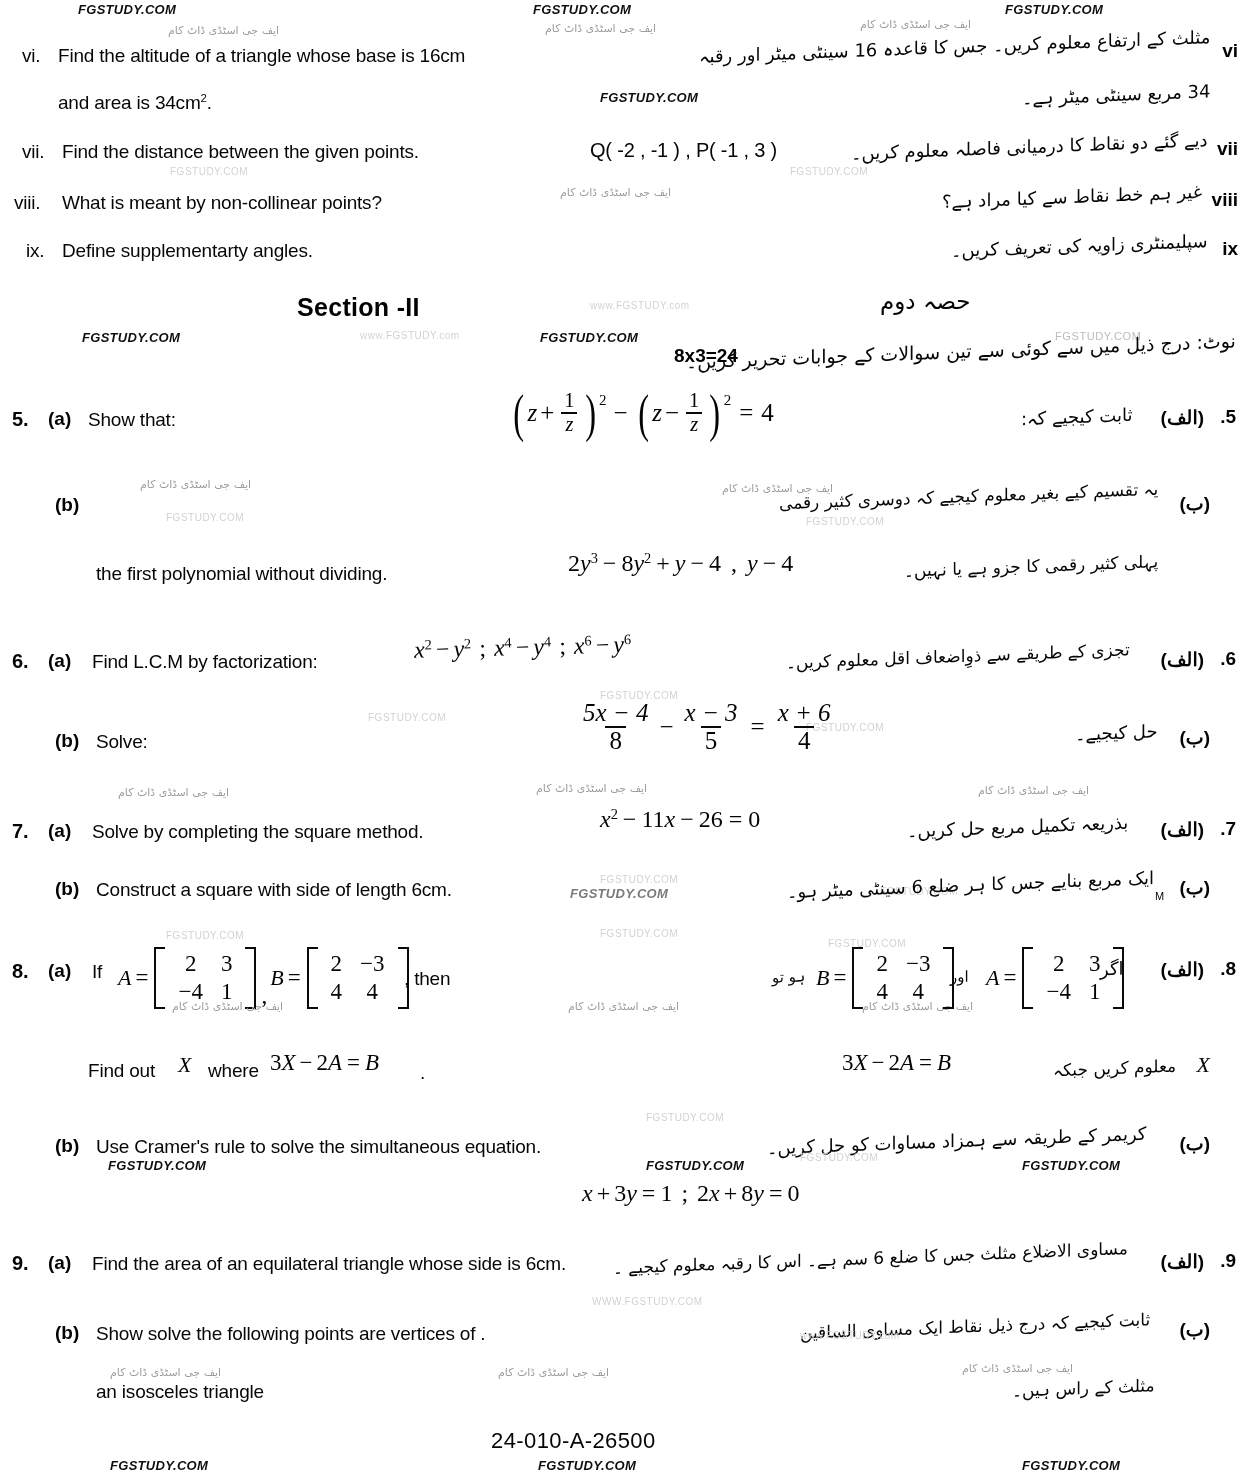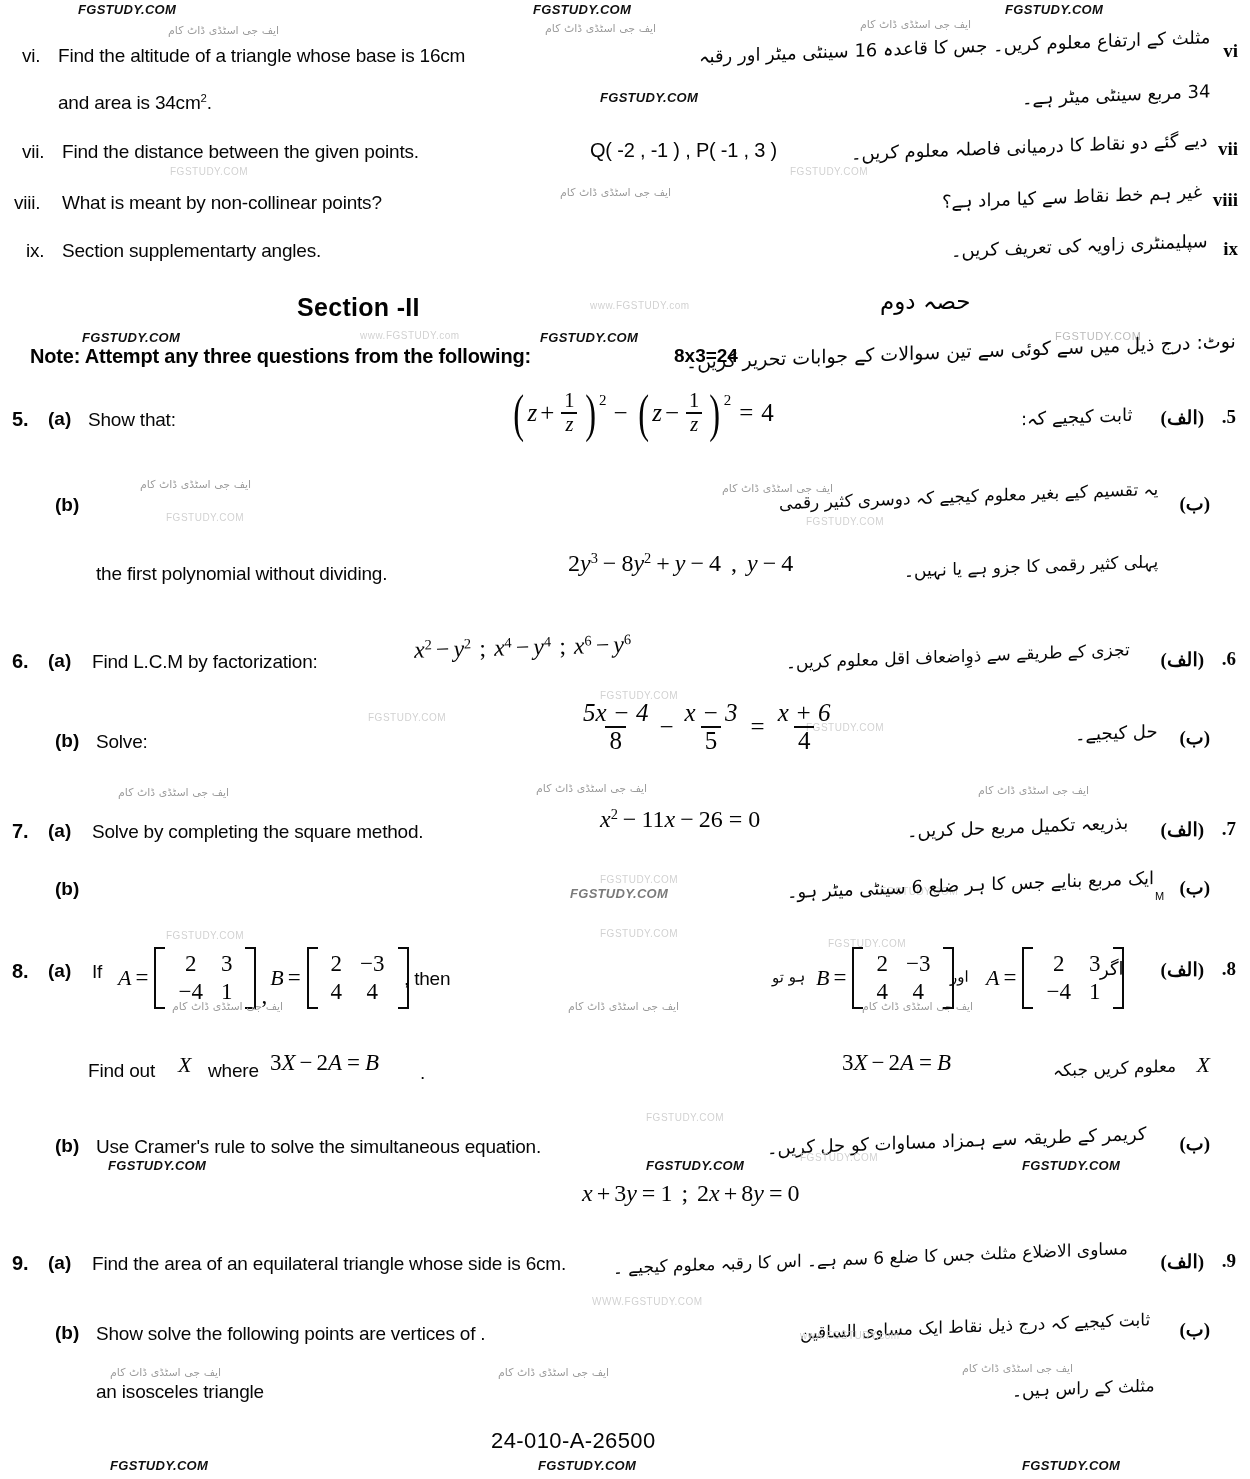--- a/index.html
+++ b/index.html
@@ -78,21 +78,21 @@
     text-align: right;
     font-family: "DejaVu Sans", sans-serif;
     font-size: 18px;
     color: #080808;
     white-space: nowrap;
     transform: skewY(-2.2deg);
   }
   .ur-lbl {
     position: absolute;
     direction: rtl;
-    font-family: Liberation Serif, serif;
+    font-family: Liberation Sans, sans-serif;
     font-size: 19px;
     color: #060606;
     white-space: nowrap;
     font-weight: bold;
   }
 
   
   .sec-title {
     position: absolute;
     font-family: "Liberation Sans", sans-serif;
@@ -242,35 +242,34 @@
 
   <span class="en" style="left:14px; top:192px;">viii.</span>
   <span class="en" style="left:62px; top:192px;">What is meant by non-collinear points?</span>
 
   <span class="wmu wmu-faint" style="left:560px; top:186px;">ایف جی اسٹڈی ڈاٹ کام</span>
 
   <span class="ur-lbl" style="right:12px; top:189px;">viii</span>
   <span class="ur" style="right:48px; top:186px;">غیر ہم خط نقاط سے کیا مراد ہے؟</span>
 
   <span class="en" style="left:26px; top:240px;">ix.</span>
-  <span class="en" style="left:62px; top:240px;">Section supplementarty angles.</span>
+  <span class="en" style="left:62px; top:240px;">Define supplementarty angles.</span>
 
   <span class="ur-lbl" style="right:12px; top:238px;">ix</span>
   <span class="ur" style="right:42px; top:235px;">سپلیمنٹری زاویہ کی تعریف کریں۔</span>
 
   <span class="sec-title" style="left:297px; top:293px;">Section -II</span>
   <span class="sec-title-ur" style="left:880px; top:288px;">حصہ دوم</span>
   <span class="wm wm-vfaint" style="left:590px; top:300px;">www.FGSTUDY.com</span>
 
   <span class="wm wm-strong" style="left:82px; top:330px;">FGSTUDY.COM</span>
   <span class="wm wm-vfaint" style="left:360px; top:330px;">www.FGSTUDY.com</span>
   <span class="wm wm-strong" style="left:540px; top:330px;">FGSTUDY.COM</span>
   <span class="wm wm-faint" style="left:1055px; top:330px;">FGSTUDY.COM</span>
 
-  <span class="note" style="left:30px; top:345px;">Note:  Attempt any three questions from the following:</span>
   <span class="marks" style="left:674px; top:345px;">8x3=24</span>
   <span class="ur" style="right:14px; top:340px; font-size:19px;">نوٹ: درج ذیل میں سے کوئی سے تین سوالات کے جوابات تحریر کریں۔</span>
 
   <span class="qnum" style="left:12px; top:408px;">5.</span>
   <span class="part" style="left:48px; top:408px;">(a)</span>
   <span class="en" style="left:88px; top:409px;">Show that:</span>
 
   <span class="math" style="left:510px; top:390px;">
     <span class="bigparen">(</span>
     <span>z</span>
@@ -404,20 +403,21 @@
     <span class="up">26</span>
     <span class="up" style="margin:0 6px;">=</span>
     <span class="up">0</span>
   </span>
 
   <span class="ur-lbl" style="right:14px; top:818px;">7.</span>
   <span class="ur-lbl" style="right:46px; top:818px;">(الف)</span>
   <span class="ur" style="right:122px; top:816px;">بذریعہ تکمیل مربع حل کریں۔</span>
 
   <span class="part" style="left:55px; top:878px;">(b)</span>
+  <span class="en" style="left:96px; top:879px;">Construct a square with side of length 6cm.</span>
 
   <span class="wm wm-vfaint" style="left:600px; top:874px;">FGSTUDY.COM</span>
   <span class="wm wm-strong" style="left:570px; top:886px; color:#7a7a7a;">FGSTUDY.COM</span>
   <span class="wm wm-vfaint" style="left:880px; top:886px;">FGSTUDY.COM</span>
 
   <span class="ur-lbl" style="right:40px; top:876px;">(ب)</span>
   <span class="en" style="right:86px; top:890px; font-size:11px;">M</span>
   <span class="ur" style="right:96px; top:874px;">ایک مربع بنایے جس کا ہر ضلع 6 سینٹی میٹر ہو۔</span>
 
   <span class="wm wm-vfaint" style="left:166px; top:930px;">FGSTUDY.COM</span>

